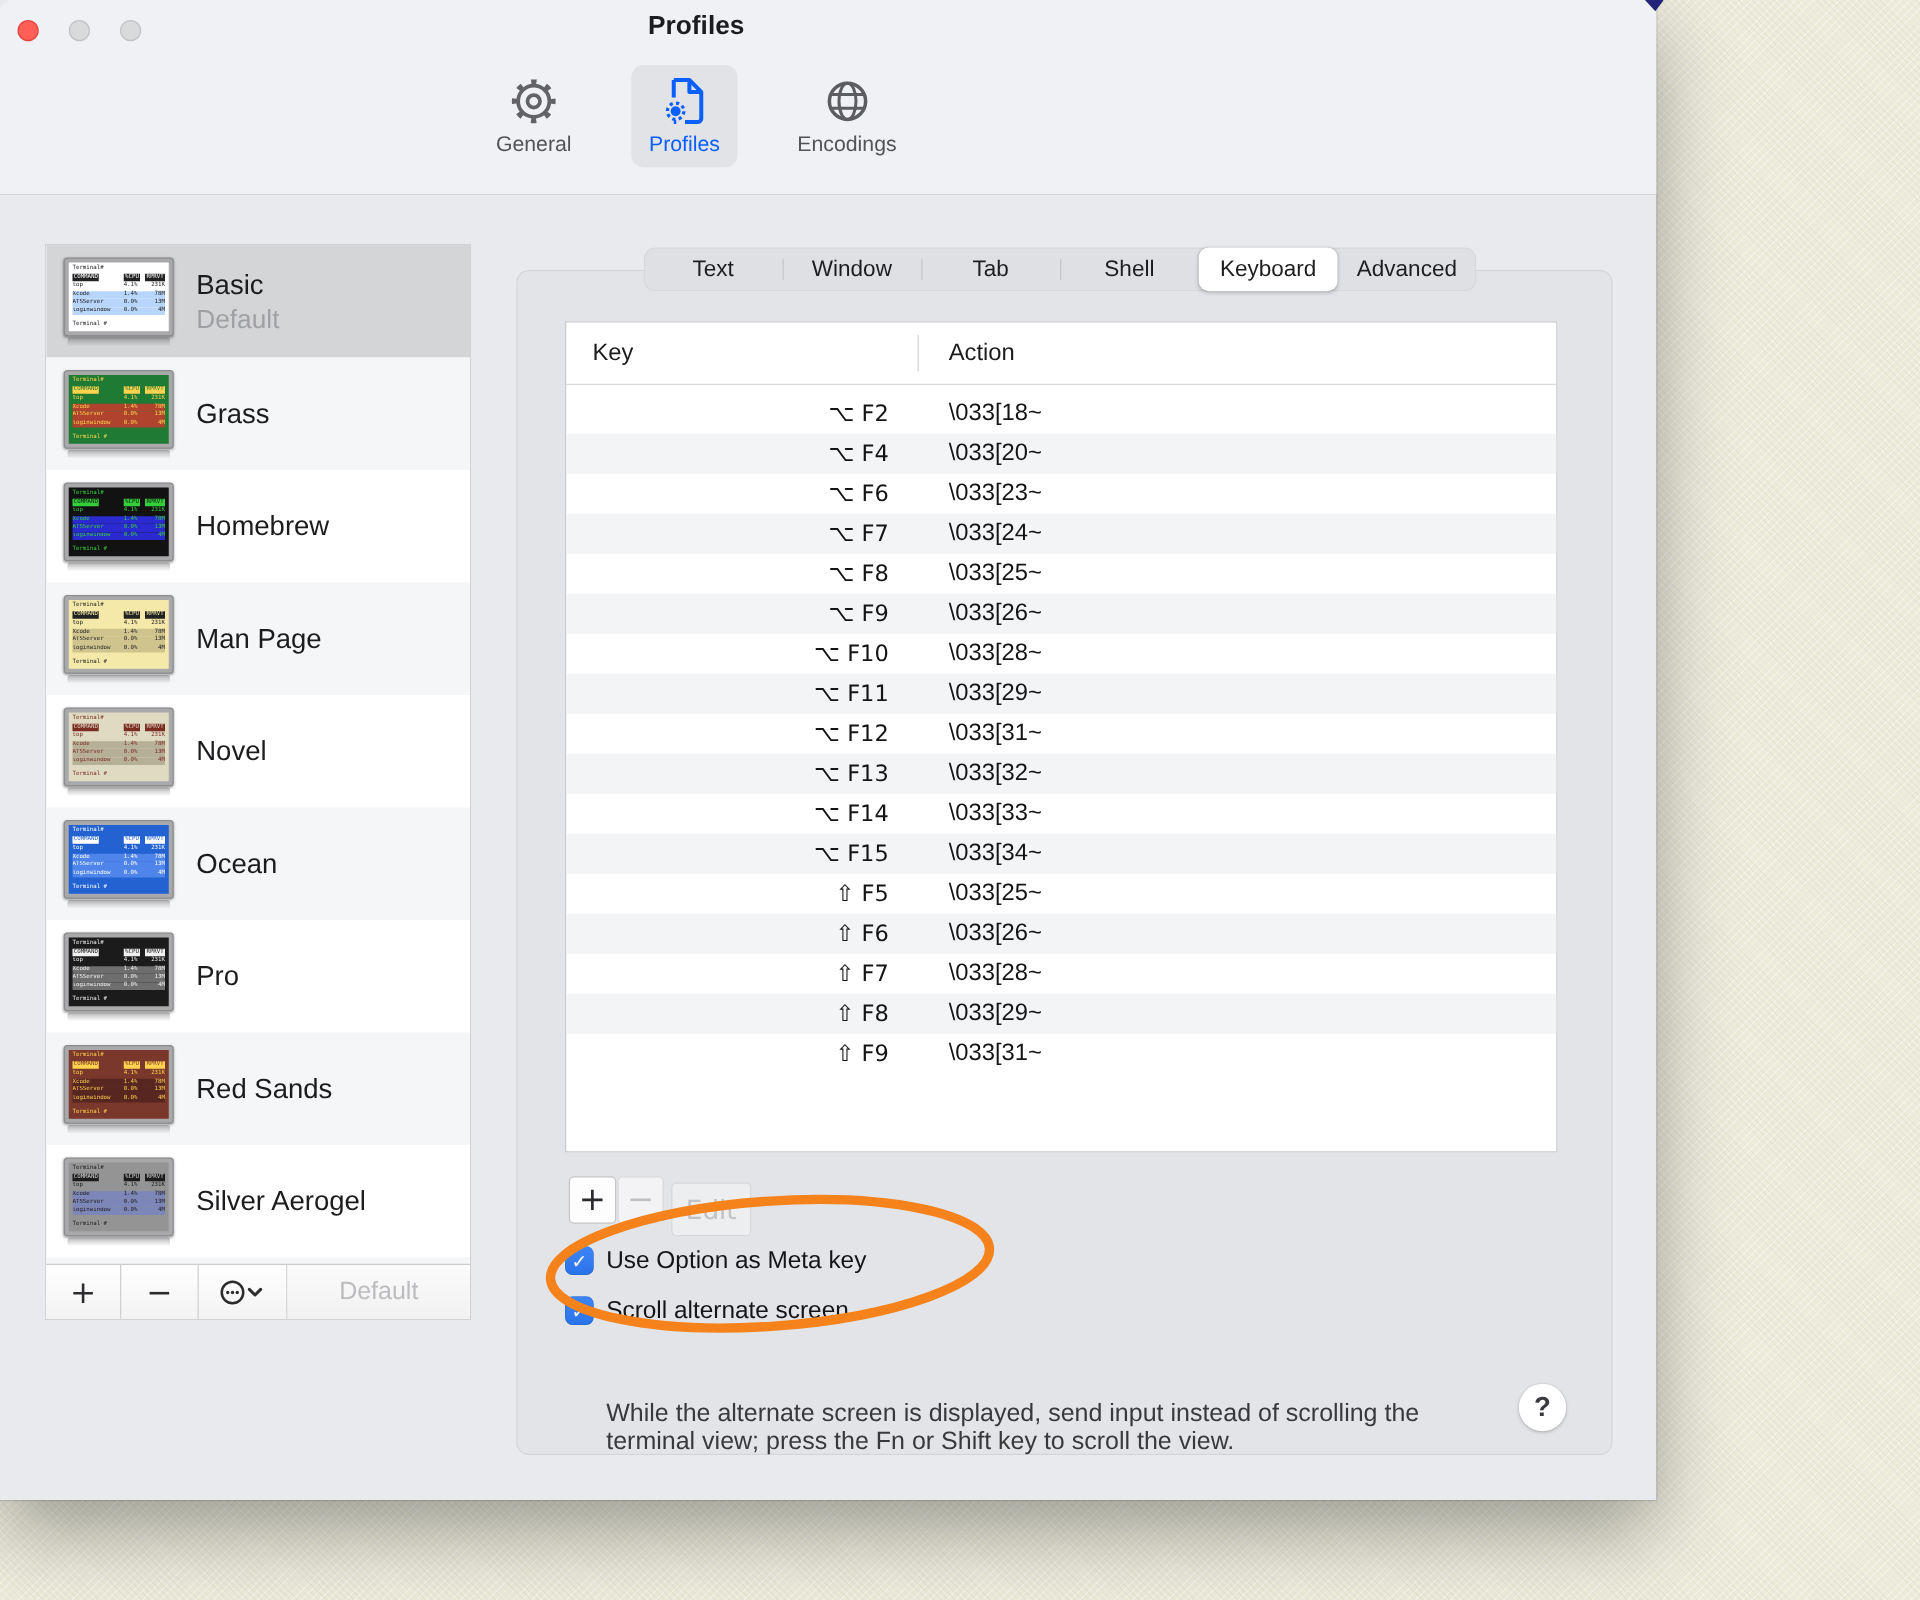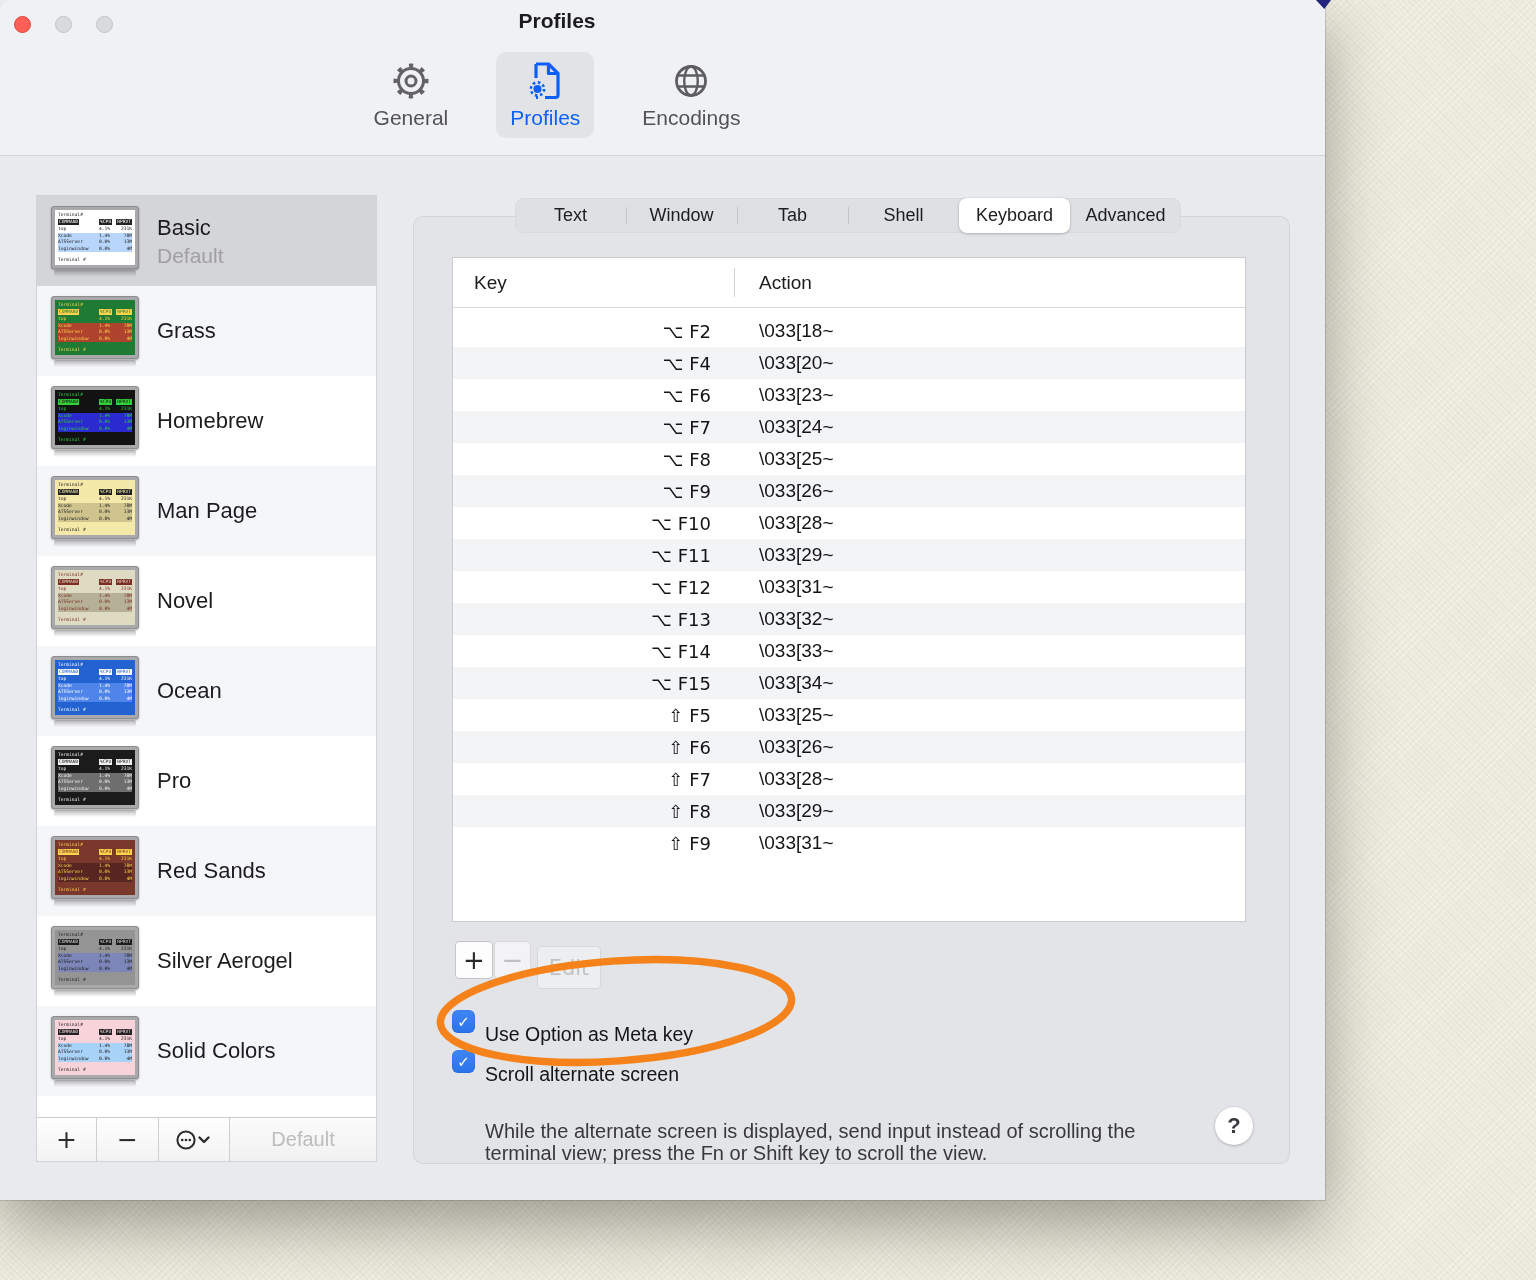--- a/index.html
+++ b/index.html
@@ -36,25 +36,25 @@
 
   .window-title { position:absolute; top:9px; left:0; right:211px; text-align:center;
     font-size:21px; font-weight:700; color:#1c1c1e; }
 
   .toolbar { position:absolute; top:52px; left:0; right:211px; display:flex;
     justify-content:center; align-items:flex-start; gap:34px; }
   .tool-item { display:flex; flex-direction:column; align-items:center;
     padding:6px 14px 8px; border-radius:10px; }
   .tool-item.selected { background:#e2e3e6; }
   .tool-icon { width:46px; height:46px; display:flex; align-items:center; justify-content:center; }
-  .tool-label { font-size:21px; color:#535357; margin-top:2px; white-space:nowrap; }
+  .tool-label { font-size:17px; color:#535357; margin-top:2px; white-space:nowrap; }
   .tool-item.selected .tool-label { color:var(--accent-blue,#0a60ff); }
 
   
-  .sidebar { position:absolute; left:36px; top:195px; width:341px; height:967px;
+  .sidebar { position:absolute; left:36px; top:195px; width:341px; height:861px;
     background:#fff; border:1px solid #d2d3d5; }
   .profile-list { position:absolute; left:0; right:0; top:0; bottom:44px; overflow:hidden; }
   .profile-row { height:90px; display:flex; align-items:center; padding-left:12px; }
   .profile-row.striped { background:var(--stripe-bg,#f5f6f7); }
   .profile-row.selected { background:var(--selected-row-bg,#d4d5d7); }
   .thumb-col { width:92px; display:flex; flex-direction:column; align-items:center; flex:none; }
   .thumb { width:88px; height:63px; background:#a9a9ab; border:1px solid #8d8d8f;
     border-radius:3px; padding:3px; box-shadow:0 1px 2px rgba(0,0,0,.35); }
   .thumb-inner { width:100%; height:100%; background:var(--bg); color:var(--fg);
     font-family:"DejaVu Sans Mono", monospace; font-size:4.6px; line-height:6.4px;
@@ -121,21 +121,21 @@
     border:1px solid #d6d7d9; font-size:21px; color:#c2c2c5; }
 
   .cb-row { position:absolute; left:452px; display:flex; align-items:center; }
   .cb-row-1 { top:997px; } .cb-row-2 { top:1037px; }
   .checkbox { width:23px; height:23px; border-radius:6px;
     background:linear-gradient(var(--checkbox-blue,#3e86f7),#2a72e8);
     display:flex; align-items:center; justify-content:center;
     color:#fff; font-size:15px; font-weight:700;
     font-family:"DejaVu Sans","Liberation Sans",sans-serif;
     box-shadow:inset 0 0 0 .5px rgba(0,0,0,.12); }
-  .cb-label { margin-left:10px; font-size:19.5px; color:#151517;margin-top:26px; }
+  .cb-label { margin-left:10px; font-size:19.5px; color:#151517; }
 
   .helper { position:absolute; left:485px; top:1080px; width:680px;
     font-size:20px; line-height:21.5px; color:#39393b;margin-top:41px; }
 
   .help-btn { position:absolute; left:1215px; top:1107px; width:38px; height:38px;
     border-radius:50%; background:#fff; box-shadow:0 1px 3px rgba(0,0,0,.22), 0 0 0 .5px rgba(0,0,0,.05);
     display:flex; align-items:center; justify-content:center;
     font-size:22px; font-weight:700; color:#3a3a3e; }
 
   .annotation { position:absolute; left:430px; top:950px; pointer-events:none; }

